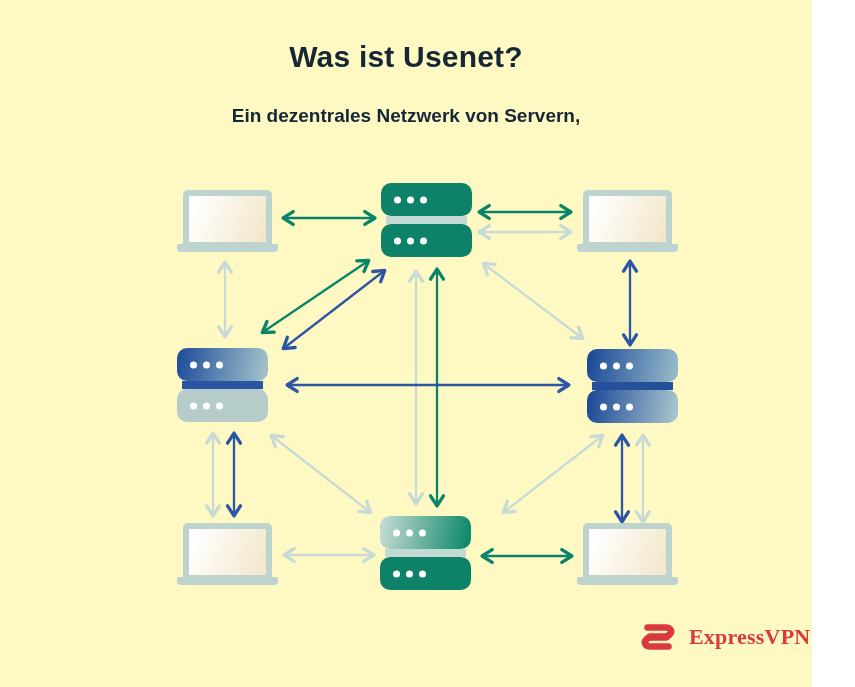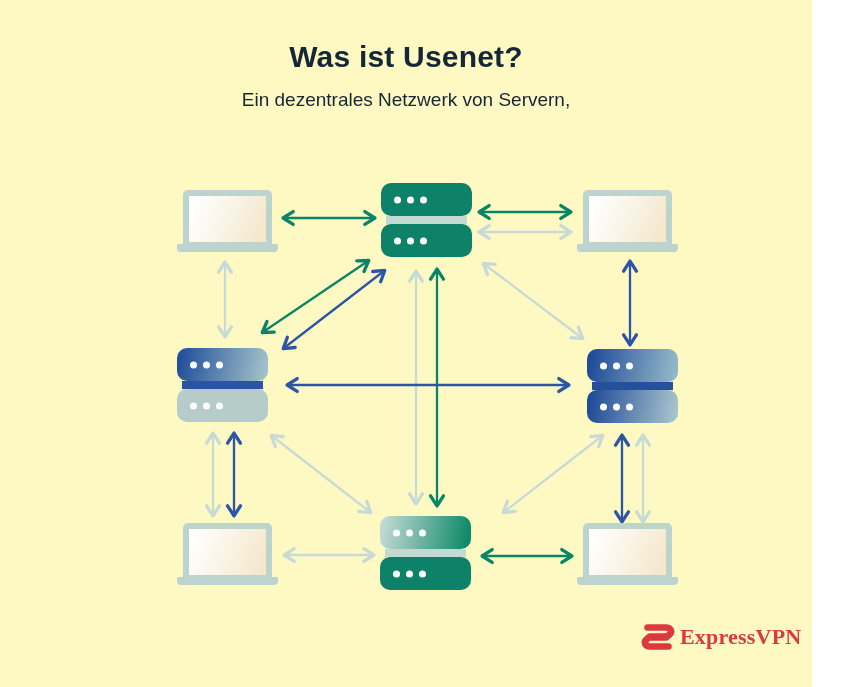--- a/index.html
+++ b/index.html
@@ -3,21 +3,21 @@
 <meta charset="utf-8">
 <style>
   html,body{margin:0;padding:0;background:#ffffff;}
   .canvas{
     position:relative;width:812px;height:687px;background:#fef9c3;overflow:hidden;
     font-family:"Liberation Sans",sans-serif;
   }
   
   .header{position:absolute;top:40px;left:0;width:100%;text-align:center;color:#152636;}
   .title{font-size:30px;font-weight:600;letter-spacing:.2px;color:#152636;}
-  .subtitle{margin-top:12px;font-size:19px;line-height:27px;font-weight:400;color:#152636;}
+  .subtitle{margin-top:28px;font-size:19px;line-height:27px;font-weight:700;color:#152636;}
   .subtitle span{display:block;}
   
   #arrow-layer{position:absolute;left:0;top:0;width:855px;height:687px;}
   
   .laptop{position:absolute;width:101px;height:62px;}
   .lscreen{position:absolute;left:6px;top:0;width:89px;height:55px;background:#BCD3CE;border-radius:5px 5px 0 0;}
   .linner{position:absolute;left:6px;top:6px;right:6px;bottom:3px;background:linear-gradient(112deg,#ffffff 8%,#F3E8CC 92%);}
   .lbase{position:absolute;left:0;bottom:0;width:101px;height:8px;background:#BCD3CE;border-radius:2px 2px 4px 4px;}
   .laptop-tl{left:177px;top:190px;}
   .laptop-tr{left:577px;top:190px;}
@@ -38,21 +38,21 @@
   .server-left .r2{background:#B5CCC9;}
   .server-right{left:587px;top:349px;}
   .server-right .r1{background:linear-gradient(100deg,#1F4C99 5%,#93B7C8 95%);}
   .server-right .sdivider{background:#24509C;}
   .server-right .r2{background:linear-gradient(100deg,#1F4C99 5%,#A6C2CD 95%);}
   .server-bottom{left:380px;top:516px;}
   .server-bottom .r1{background:linear-gradient(100deg,#C0D8D1 5%,#0F8A6B 95%);}
   .server-bottom .sdivider{background:#C3D9D3;}
   .server-bottom .r2{background:#0E8268;}
   
-  .brand{position:absolute;left:636px;top:618px;height:38px;display:flex;align-items:center;}
+  .brand{position:absolute;left:636px;top:618px;height:38px;display:flex;align-items:center;gap:9px;}
   .brand-name{font-family:"Liberation Serif",serif;font-weight:700;font-size:22px;color:#DA3940;letter-spacing:.2px;}
 </style>
 </head>
 <body>
 
 <div class="canvas">
 
   <div class="header">
     <div class="title">Was ist Usenet?</div>
     <div class="subtitle">

